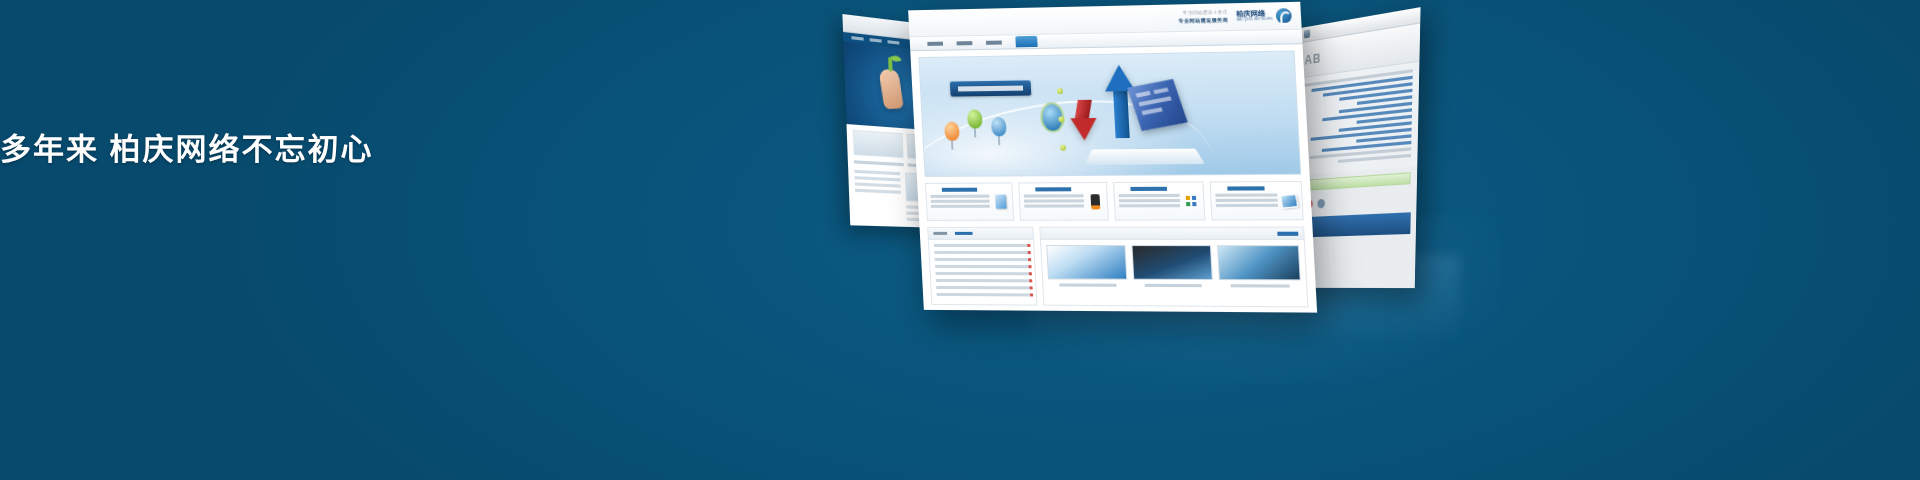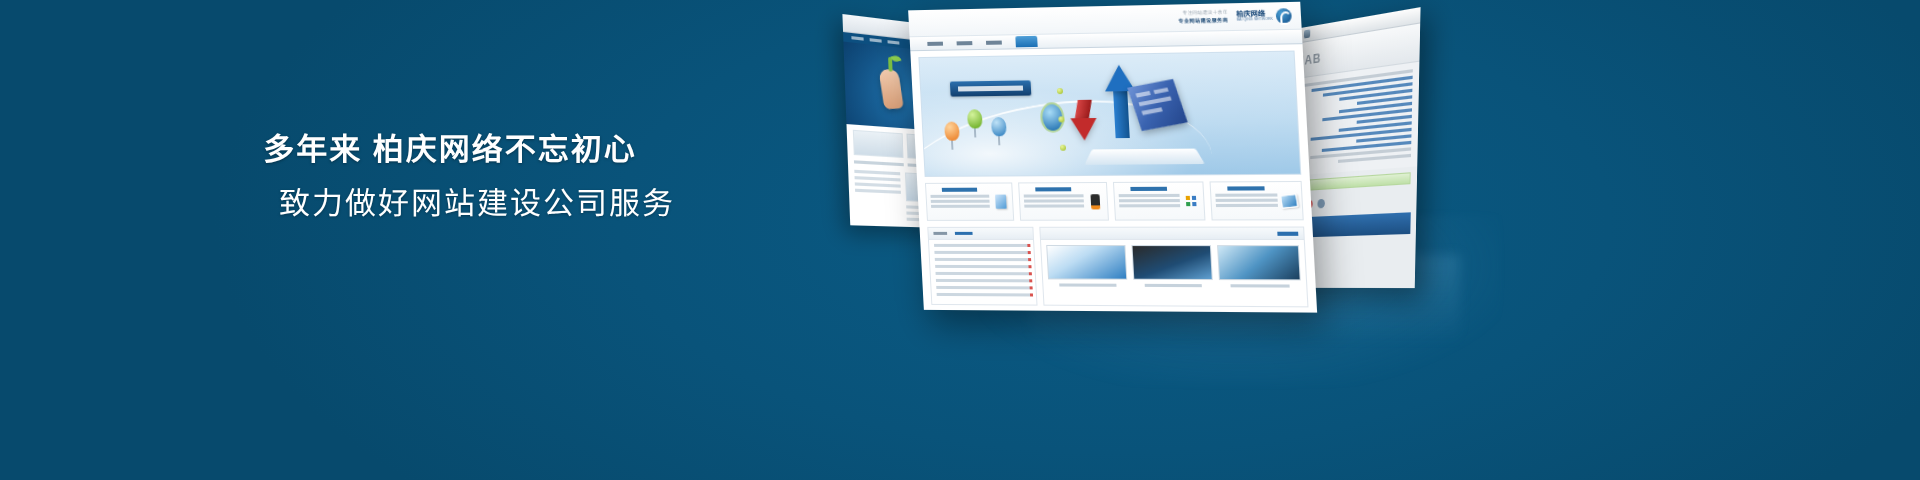--- a/index.html
+++ b/index.html
@@ -48,21 +48,21 @@
     filter: blur(6px);
     pointer-events: none;
   }
 
   
   .headline {
     position: absolute;
     left: 0;
     top: 128px;
     width: 900px;
-    text-align: center;
+    text-align: left;
     color: #ffffff;
     user-select: none;
   }
   .headline-line1 {
     font-size: 31px;
     font-weight: 700;
     letter-spacing: 2px;
     line-height: 1.45;
     text-shadow: 0 1px 3px rgba(0,0,0,0.35);
     margin-left: 0px;
@@ -495,21 +495,20 @@
 </head>
 <body>
 
 <div class="banner">
 
   <div class="stage-glow"></div>
   <div class="stage-glow-2"></div>
 
   <div class="headline">
     <div class="headline-line1">多年来 柏庆网络不忘初心</div>
-    <div class="headline-line2">致力做好网站建设公司服务</div>
   </div>
 
   <div class="screens">
 
     <div class="page screen-left">
       <div class="sl-topbar"></div>
       <div class="sl-nav">
         <i></i>
         <i></i>
         <i></i>

